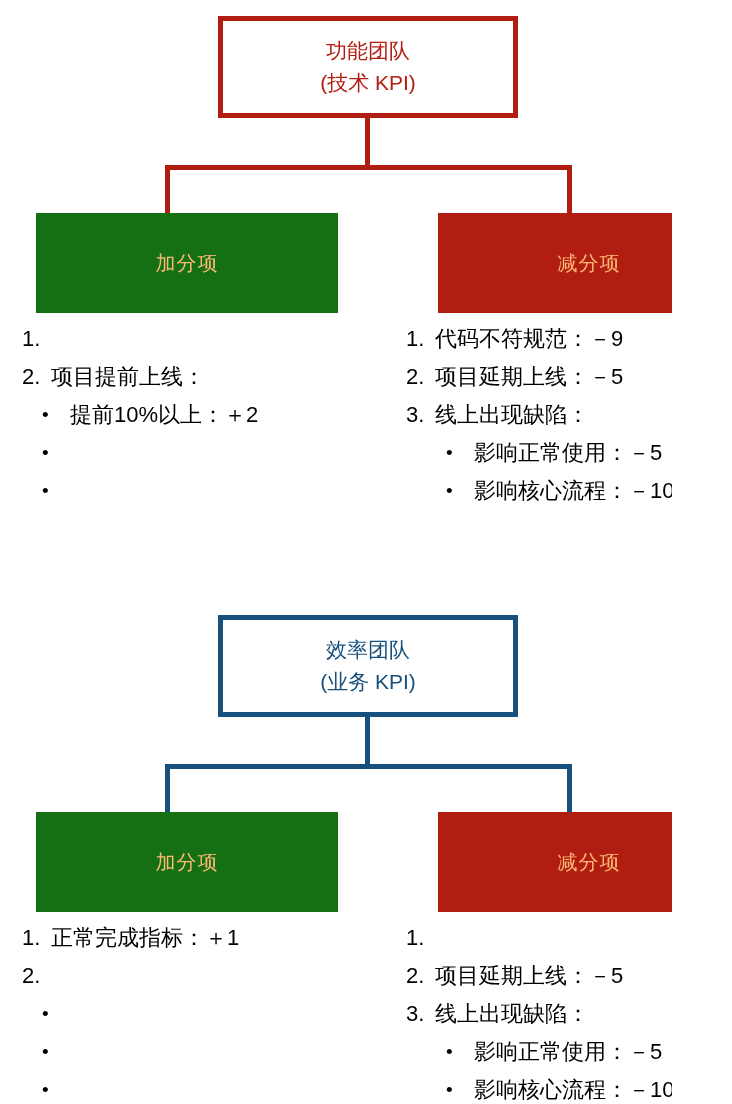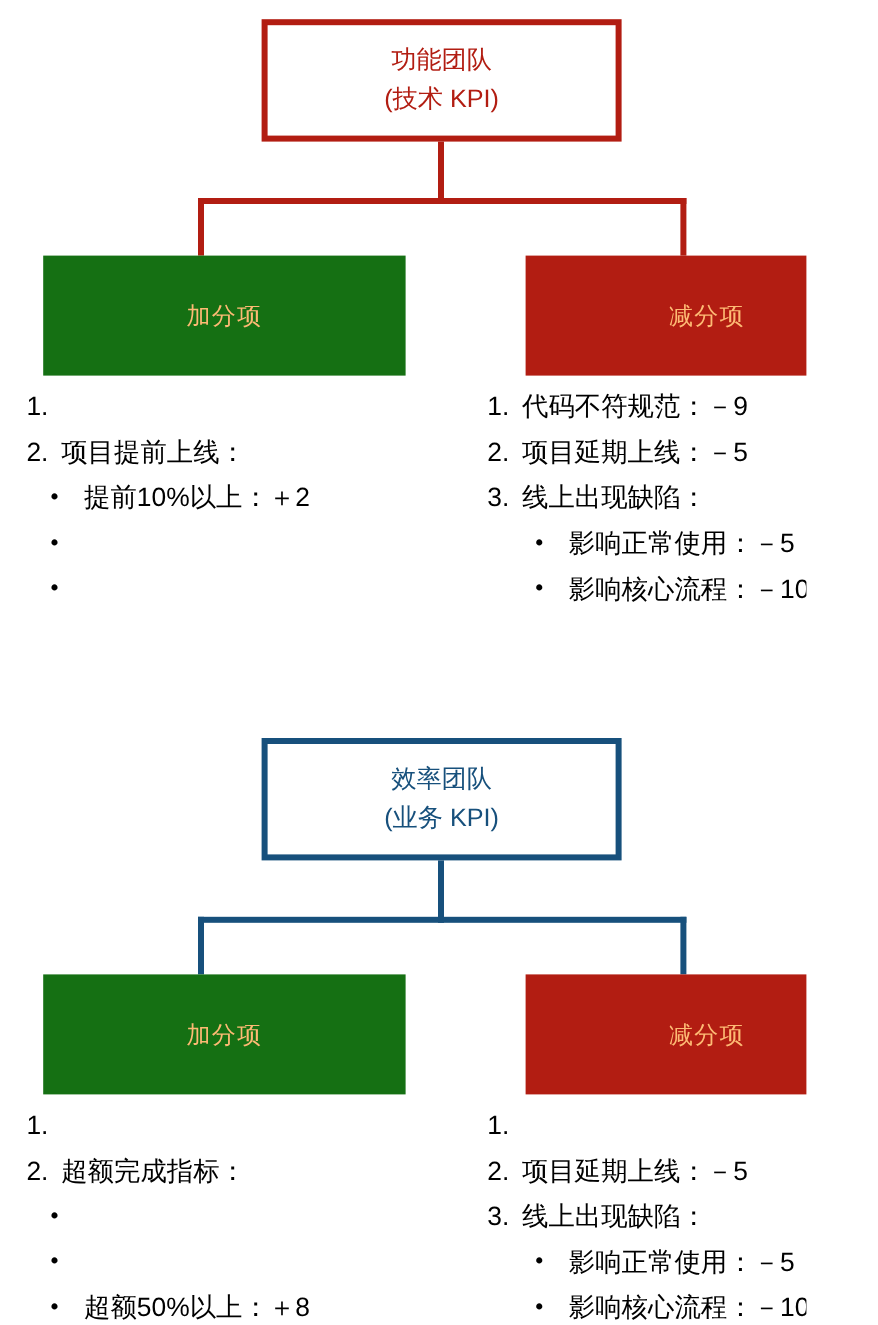--- a/index.html
+++ b/index.html
@@ -110,34 +110,33 @@
     </div>
     <div class="conn stub-top"></div>
     <div class="conn hbar"></div>
     <div class="conn stub-left"></div>
     <div class="conn stub-right"></div>
     <div class="node plus">加分项</div>
     <div class="node minus">减分项</div>
     <div class="list plus-list">
         <div class="li l1">
           <span class="marker">1.</span>
+          <span class="txt">正常完成指标：＋1</span>
         </div>
         <div class="li l1">
           <span class="marker">2.</span>
-          <span class="txt">超额完成指标：</span>
         </div>
         <div class="li l2">
           <span class="marker">•</span>
         </div>
         <div class="li l2">
           <span class="marker">•</span>
         </div>
         <div class="li l2">
           <span class="marker">•</span>
-          <span class="txt">超额50%以上：＋8</span>
         </div>
       </div>
     <div class="list minus-list">
         <div class="li l1">
           <span class="marker">1.</span>
         </div>
         <div class="li l1">
           <span class="marker">2.</span>
           <span class="txt">项目延期上线：－5</span>
         </div>

